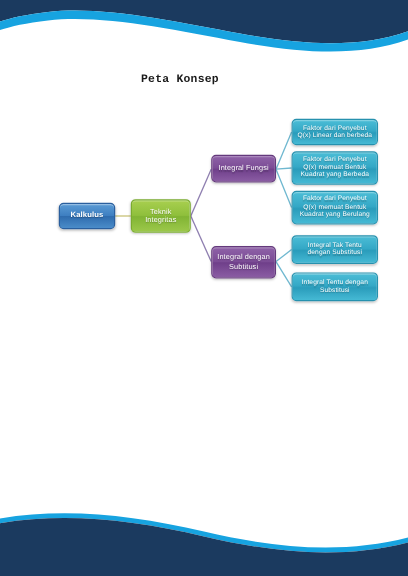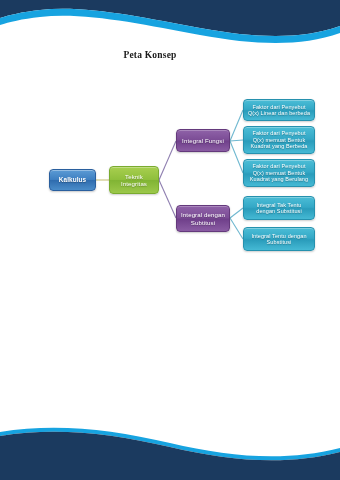--- a/index.html
+++ b/index.html
@@ -27,25 +27,25 @@
     left: 0;
     width: 340px;
     pointer-events: none;
   }
   .wave-top { top: 0; height: 46px; }
   .wave-bottom { bottom: 0; height: 62px; }
 
   
   .doc-title {
     position: absolute;
-    top: 50px;
+    top: 60px;
     left: 0;
     width: 300px;
     text-align: center;
-    font-family: Liberation Serif, serif;
+    font-family: Liberation Mono, monospace;
     font-weight: bold;
     font-size: 9.5px;
     color: #1a1a1a;
     letter-spacing: .2px;
   }
 
   
   .diagram {
     position: absolute;
     left: 0;

